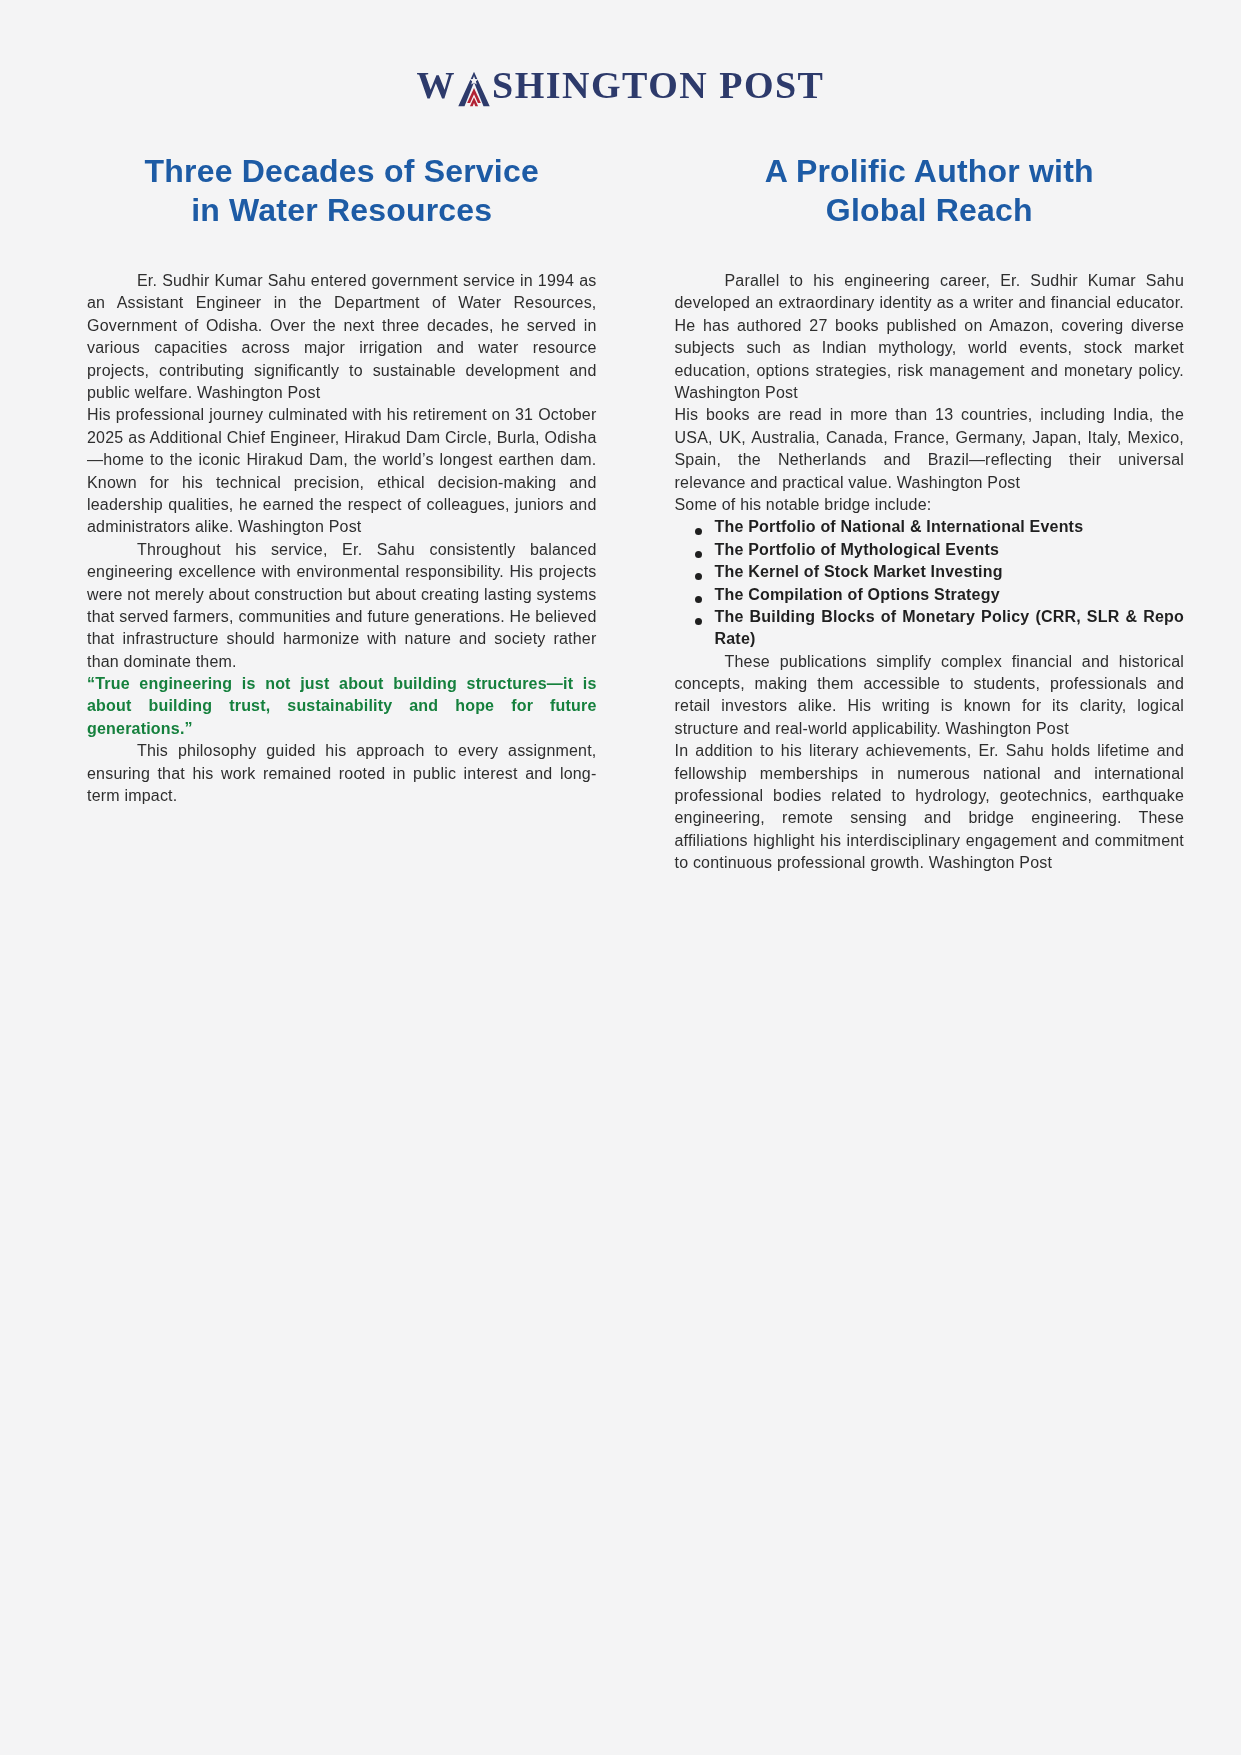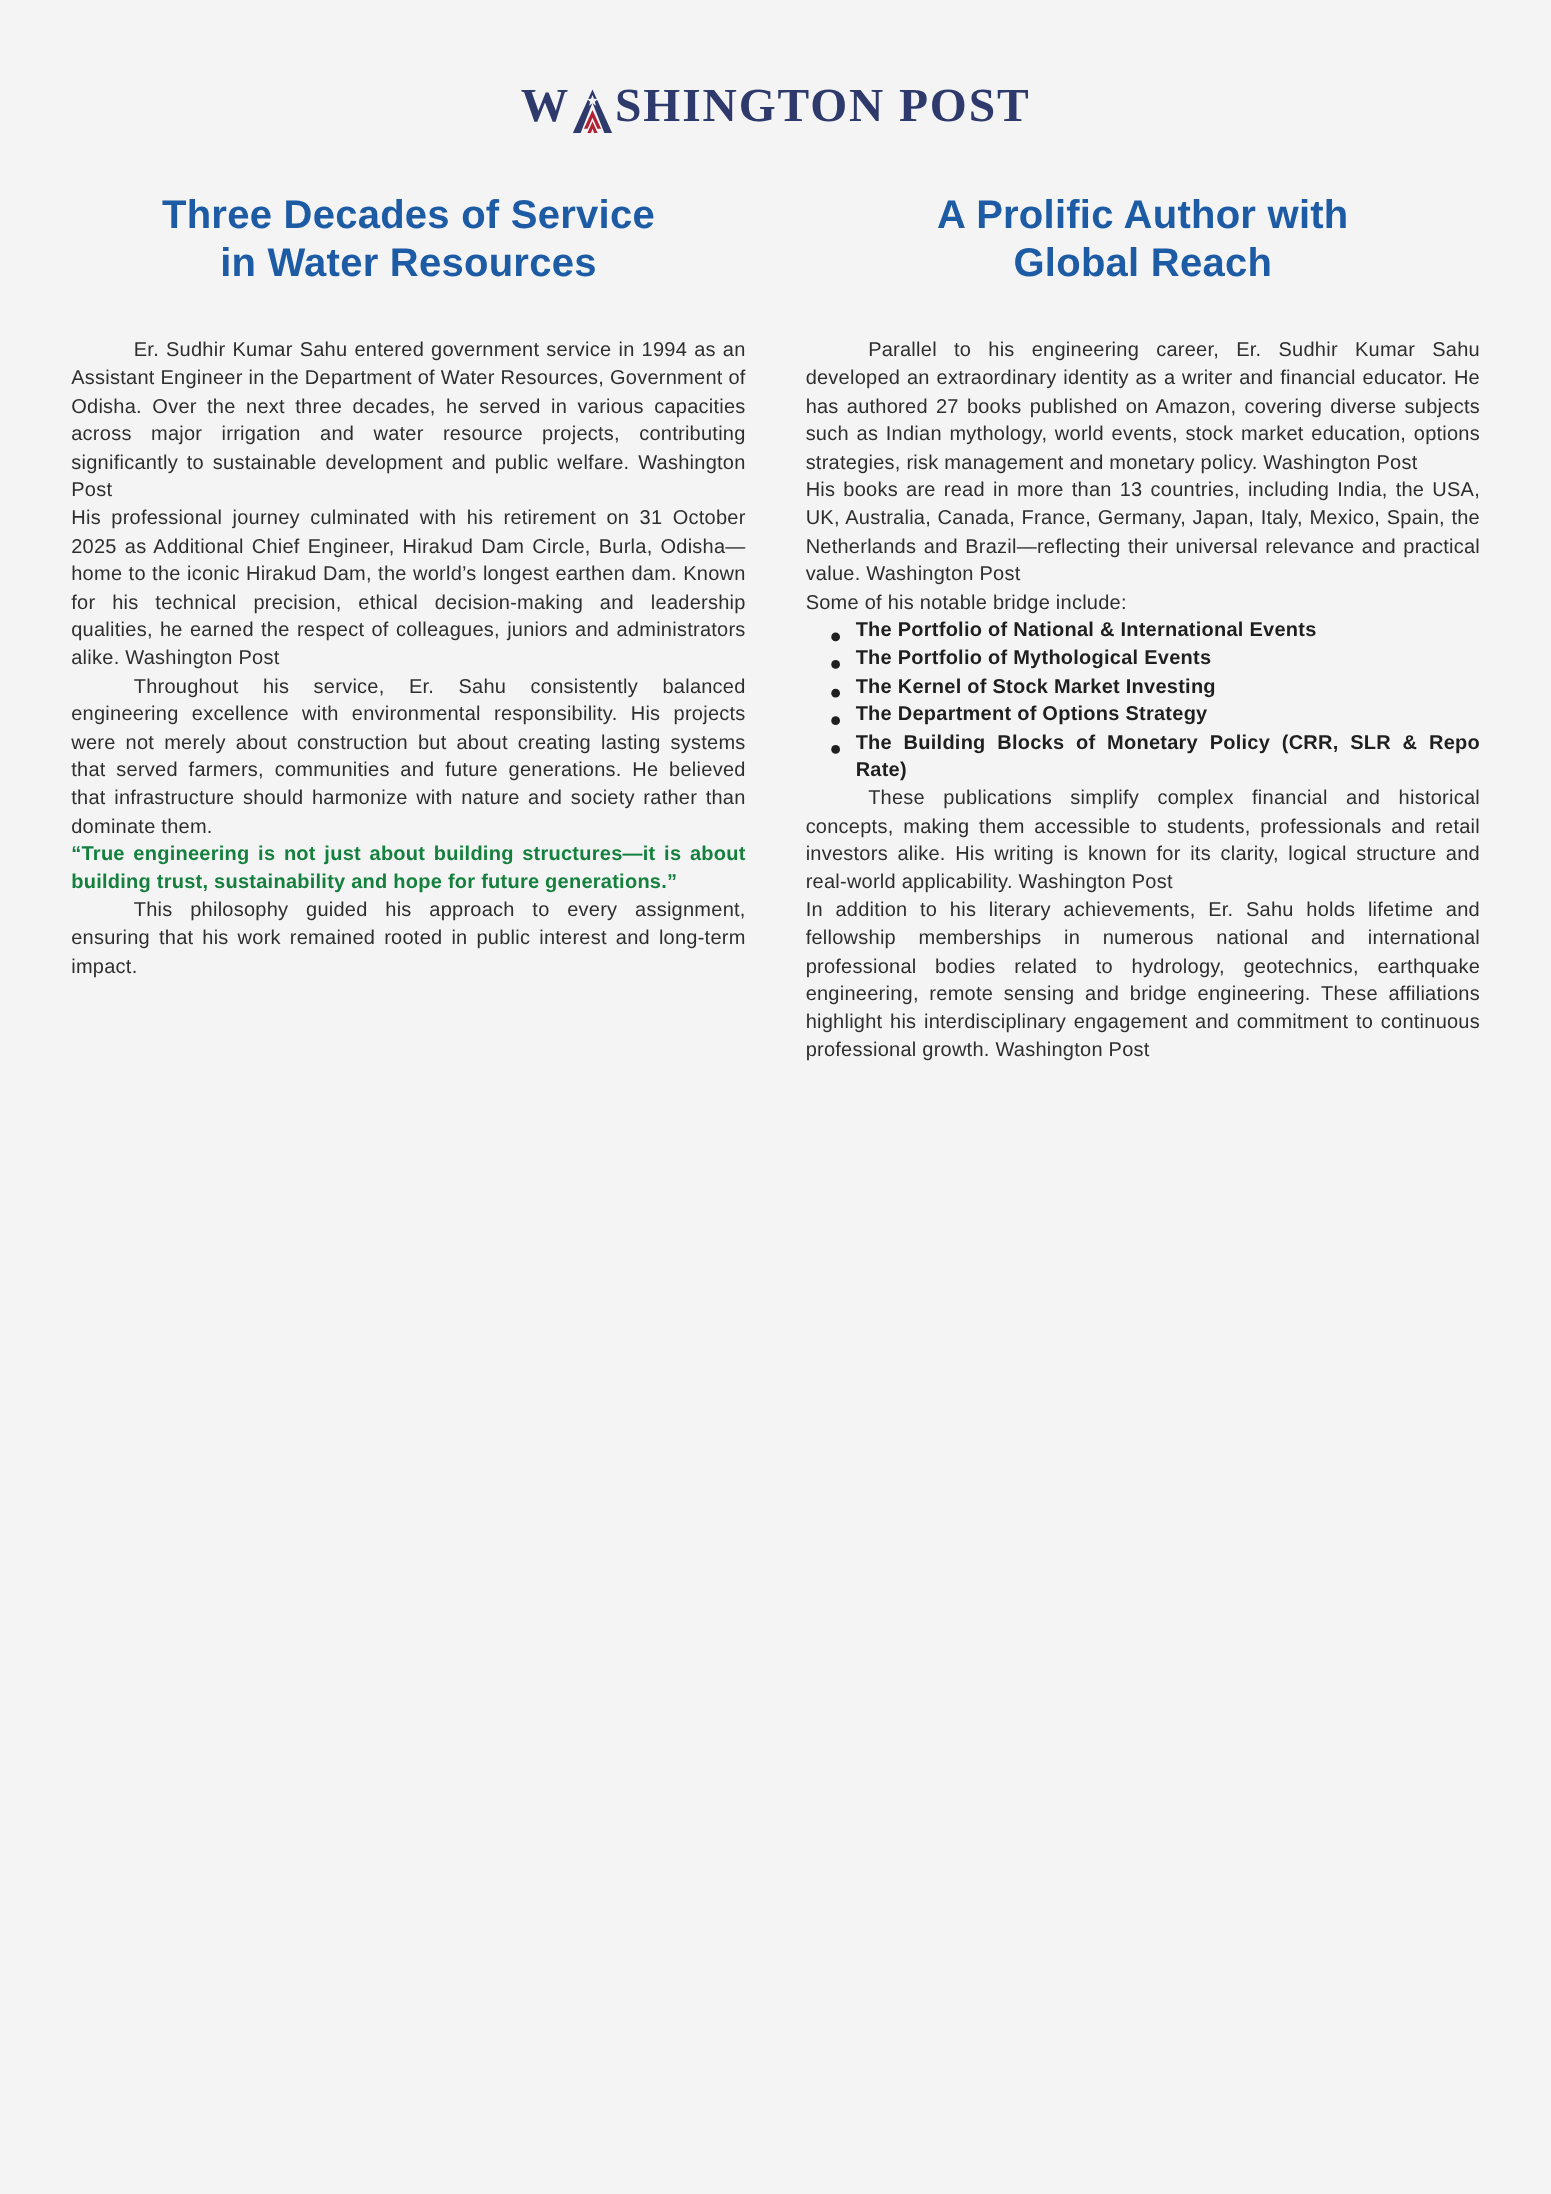--- a/index.html
+++ b/index.html
@@ -45,21 +45,21 @@
     top: 3px;
   }
 
   
   .columns {
     display: flex;
     gap: 48px;
     padding: 0 57px;
     margin-top: 48px;
   }
-  .col { flex: 1 1 0; min-width: 0; }
+  .col { flex: 1 1 0; min-width: 0; margin-left: 30px; }
 
   .headline {
     text-align: center;
     color: #1d5ba5;
     font-weight: 700;
     font-size: 32px;
     line-height: 1.22;
     letter-spacing: 0.2px;
     margin-bottom: 40px;
   }
@@ -152,21 +152,21 @@
           <li>
             <span class="bullet"></span>
             <span>The Portfolio of Mythological Events</span>
           </li>
           <li>
             <span class="bullet"></span>
             <span>The Kernel of Stock Market Investing</span>
           </li>
           <li>
             <span class="bullet"></span>
-            <span>The Department of Options Strategy</span>
+            <span>The Compilation of Options Strategy</span>
           </li>
           <li>
             <span class="bullet"></span>
             <span>The Building Blocks of Monetary Policy (CRR, SLR &amp; Repo Rate)</span>
           </li>
         </ul>
 
         <p class="p-indent">These publications simplify complex financial and historical concepts, making them accessible to students, professionals and retail investors alike. His writing is known for its clarity, logical structure and real-world applicability. Washington Post</p>
         <p>In addition to his literary achievements, Er. Sahu holds lifetime and fellowship memberships in numerous national and international professional bodies related to hydrology, geotechnics, earthquake engineering, remote sensing and bridge engineering. These affiliations highlight his interdisciplinary engagement and commitment to continuous professional growth. Washington Post</p>
       </div>

